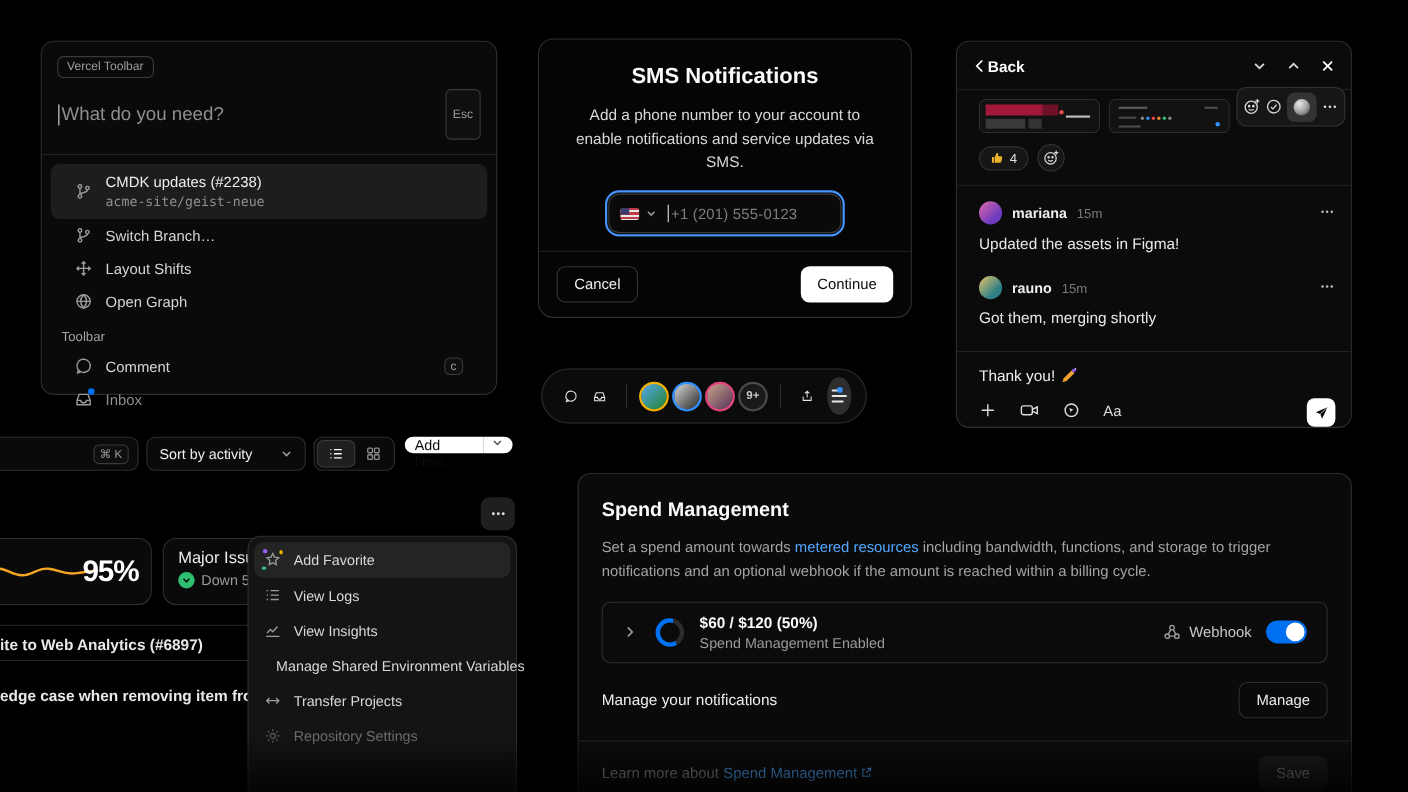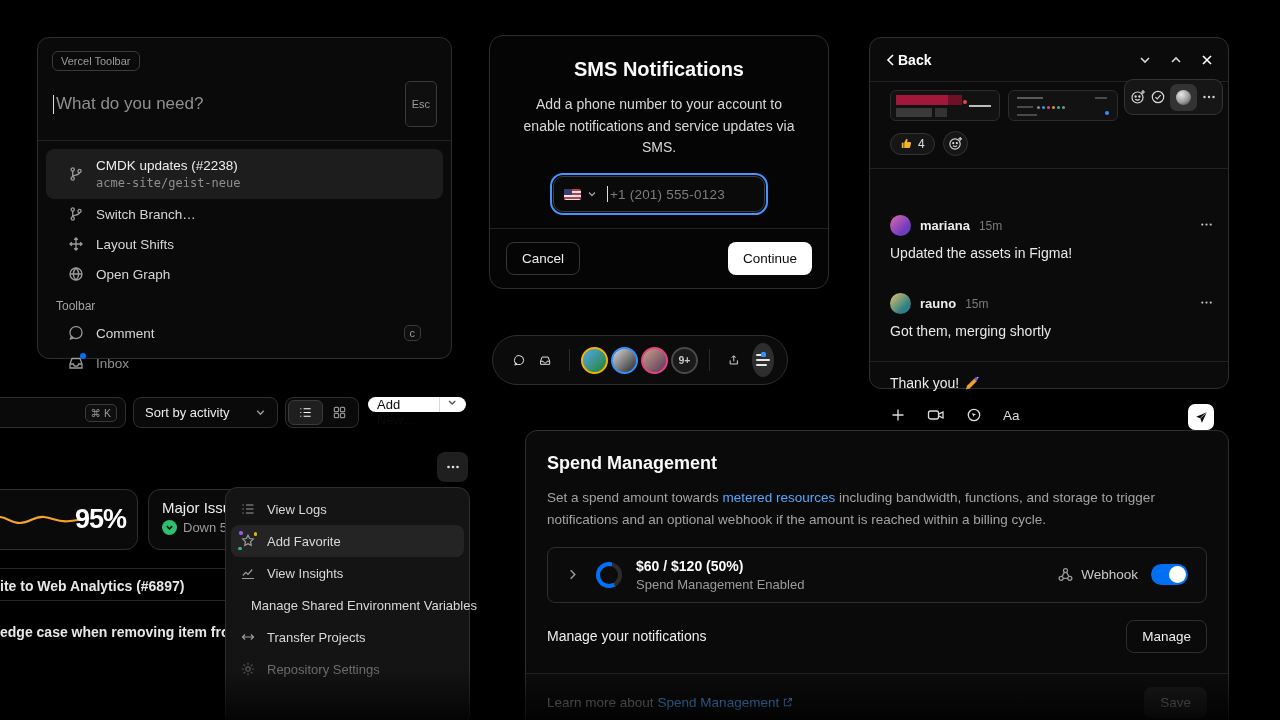--- a/index.html
+++ b/index.html
@@ -61,21 +61,21 @@
   .t2dots { position:absolute; left:28px; top:15px; display:flex; gap:2px; }
   .t2dots i { width:3px; height:3px; border-radius:50%; }
   .t2blue { position:absolute; right:8px; bottom:5px; width:4px; height:4px; border-radius:50%; background:#3291ff; }
   .hoverbar { position:absolute; right:5px; top:-3px; height:36px; background:#161616; border:1px solid #333; border-radius:9px; display:flex; align-items:center; gap:4px; padding:0 5px; z-index:3; color:#d8d8d8; }
   .hb-sel { width:27px; height:27px; border-radius:7px; background:#333; display:flex; align-items:center; justify-content:center; }
   .moon { width:15px; height:15px; border-radius:50%; background:radial-gradient(circle at 35% 30%, #e8e8e8, #9a9a9a 55%, #3c3c3c 95%); }
   .reactions { display:flex; align-items:center; gap:8px; margin:10px 0 12px; }
   .pill-react { display:flex; align-items:center; gap:5px; background:#161616; border:1px solid #333; border-radius:12px; padding:3px 9px; color:#e0e0e0; font-size:12px; }
   .circle-react { width:25px; height:25px; border-radius:50%; background:#161616; border:1px solid #333; display:flex; align-items:center; justify-content:center; color:#d8d8d8; }
   .cp-comments { border-top:1px solid #222; padding:14px 16px 0 20px; }
-  .cmt { margin-bottom:22px;margin-top:32px; }
+  .cmt { margin-bottom:22px; }
   .cmt-head { display:flex; align-items:center; gap:9px; position:relative; }
   .avatar { width:21px; height:21px; border-radius:50%; }
   .av-mariana { background:linear-gradient(135deg,#e06aa8,#6f3bbf 70%); }
   .av-rauno { background:linear-gradient(135deg,#e8c36a,#2e7f86 70%); }
   .cmt-name { font-size:13px; font-weight:700; color:#ededed; }
   .cmt-time { font-size:12px; color:#7a7a7a; }
   .cmt-more { position:absolute; right:-2px; top:2px; color:#c0c0c0; }
   .cmt-text { margin-top:9px; font-size:14px; color:#e8e8e8; }
   .composer { border-top:1px solid #222; padding:13px 14px 0 20px; position:relative; }
   .composer-text { font-size:14px; color:#ededed; display:flex; align-items:center; gap:5px; }
@@ -477,36 +477,36 @@
   </div>
 
   <div class="feed-row fr1">
     <div class="feed-text">ite to Web Analytics (#6897)</div>
   </div>
   <div class="feed-row fr2">
     <div class="feed-text">edge case when removing item from cart (</div>
   </div>
 
   <div class="ctxmenu">
-    <div class="ctx-item">
-      <svg class="ic" width="16" height="16" viewBox="0 0 16 16" fill="none" stroke="currentColor" stroke-width="1.2">
-          <path d="M2.5 4h1.2 M6 4h7.5 M2.5 8h1.2 M6 8h7.5 M2.5 12h1.2 M6 12h7.5" stroke-dasharray="none"></path>
-        </svg>
-      <span>View Logs</span>
-    </div>
     <div class="ctx-item hl">
       <span class="star-wrap">
         <svg class="ic" width="16" height="16" viewBox="0 0 16 16" fill="none" stroke="currentColor" stroke-width="1.2">
             <path d="M8 2.2l1.6 3.3 3.7.5-2.7 2.6.6 3.7L8 10.6l-3.2 1.7.6-3.7-2.7-2.6 3.7-.5z"></path>
           </svg>
         <i class="sdot p"></i>
           <i class="sdot y"></i>
           <i class="sdot g"></i>
       </span>
       <span>Add Favorite</span>
+    </div>
+    <div class="ctx-item">
+      <svg class="ic" width="16" height="16" viewBox="0 0 16 16" fill="none" stroke="currentColor" stroke-width="1.2">
+          <path d="M2.5 4h1.2 M6 4h7.5 M2.5 8h1.2 M6 8h7.5 M2.5 12h1.2 M6 12h7.5" stroke-dasharray="none"></path>
+        </svg>
+      <span>View Logs</span>
     </div>
     <div class="ctx-item">
       <svg class="ic" width="16" height="16" viewBox="0 0 16 16" fill="none" stroke="currentColor" stroke-width="1.2">
           <path d="M2 13.5h12 M2.8 10.5l3-3.2 2.2 2 4.2-4.8"></path>
         </svg>
       <span>View Insights</span>
     </div>
     <div class="ctx-item">
       <svg class="ic" width="16" height="16" viewBox="0 0 16 16" fill="none" stroke="currentColor" stroke-width="1.2">
           <rect x="2" y="3" width="11" height="8.5" rx="1.5"></rect>

